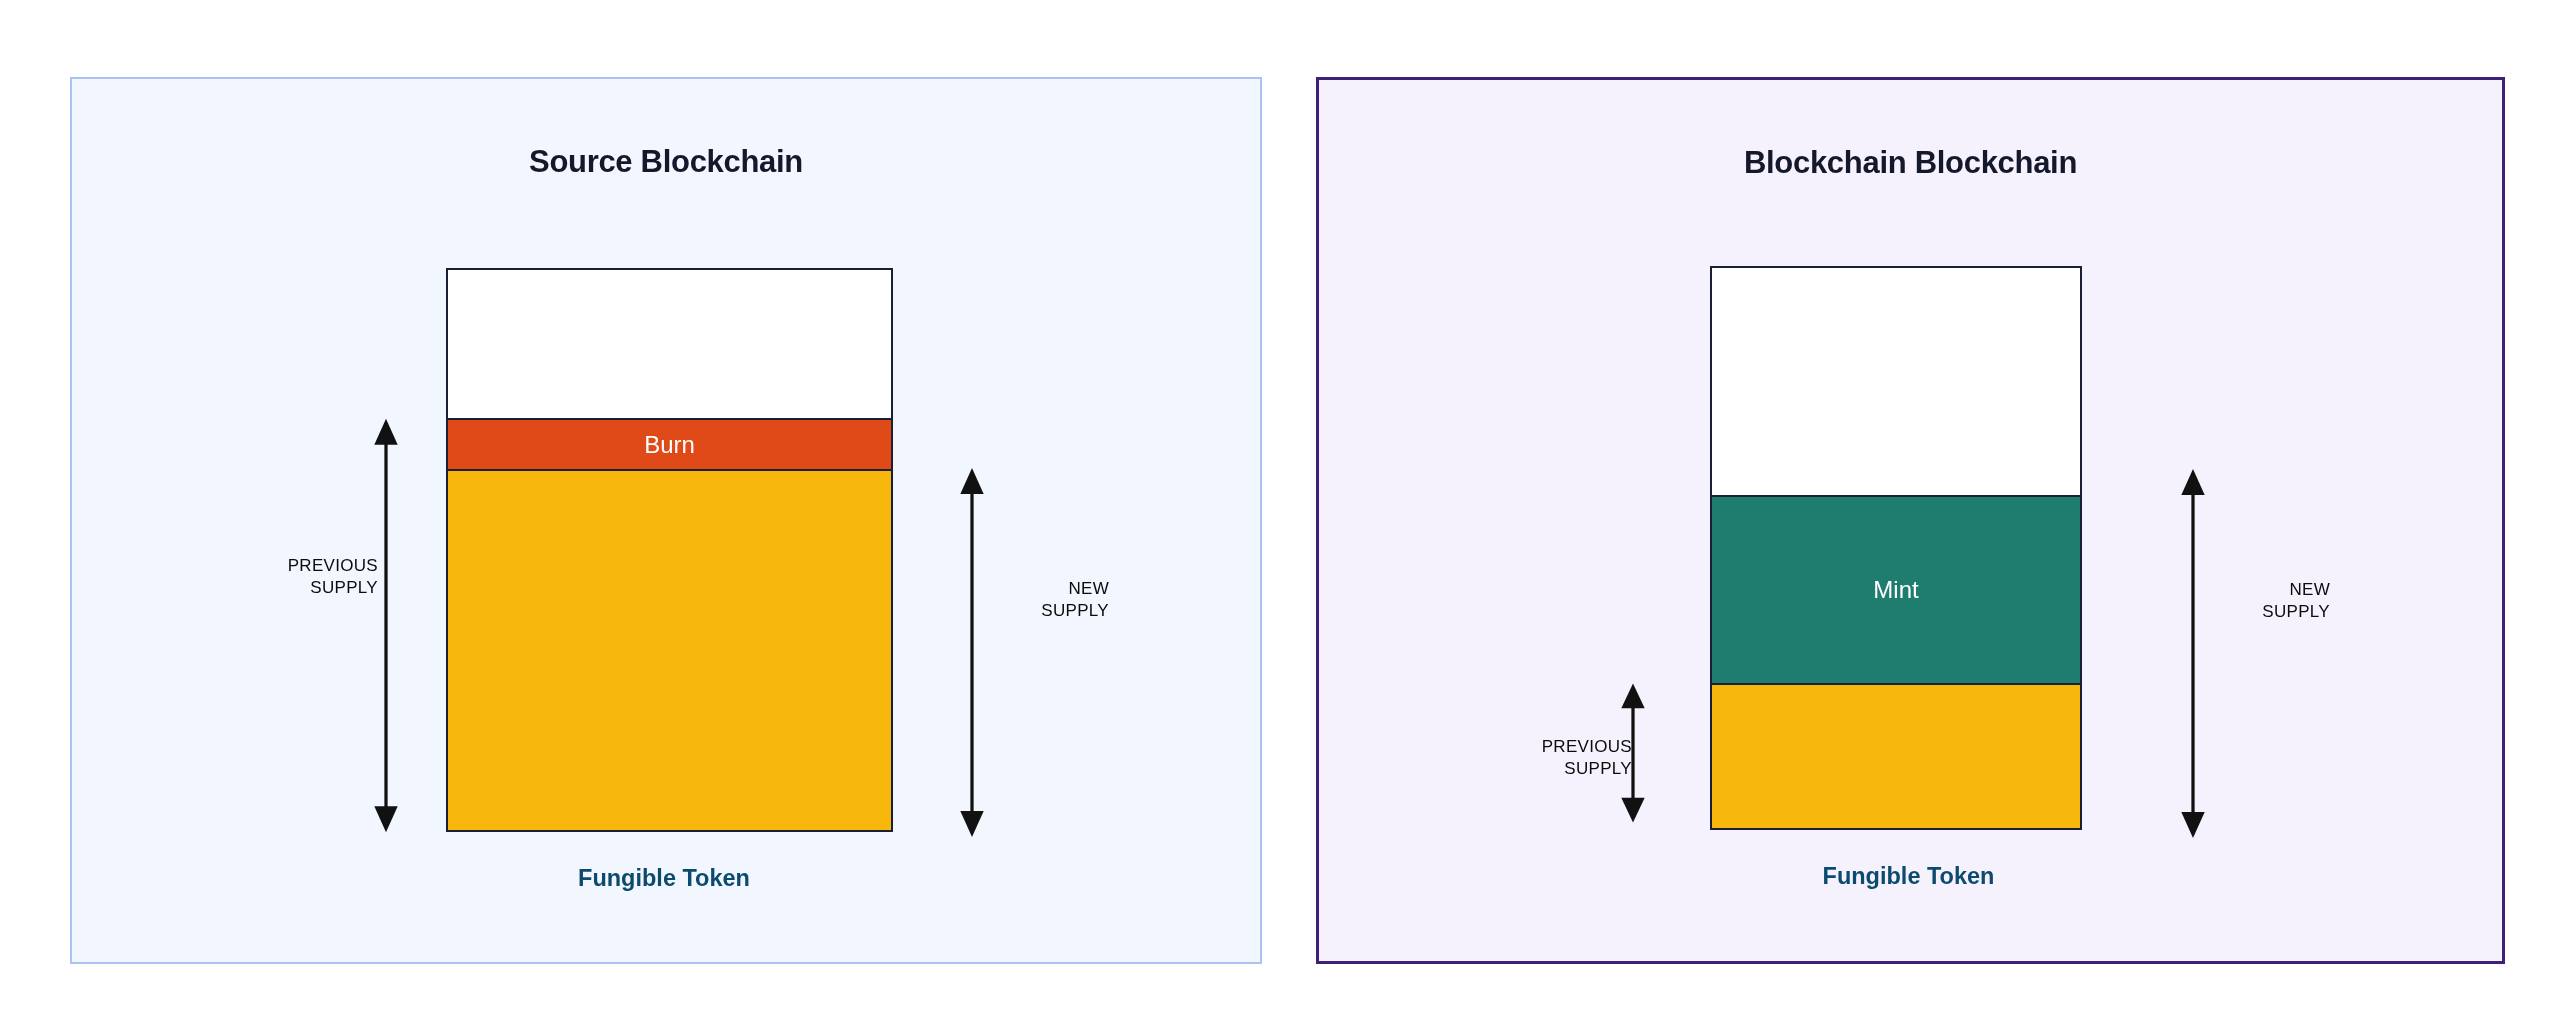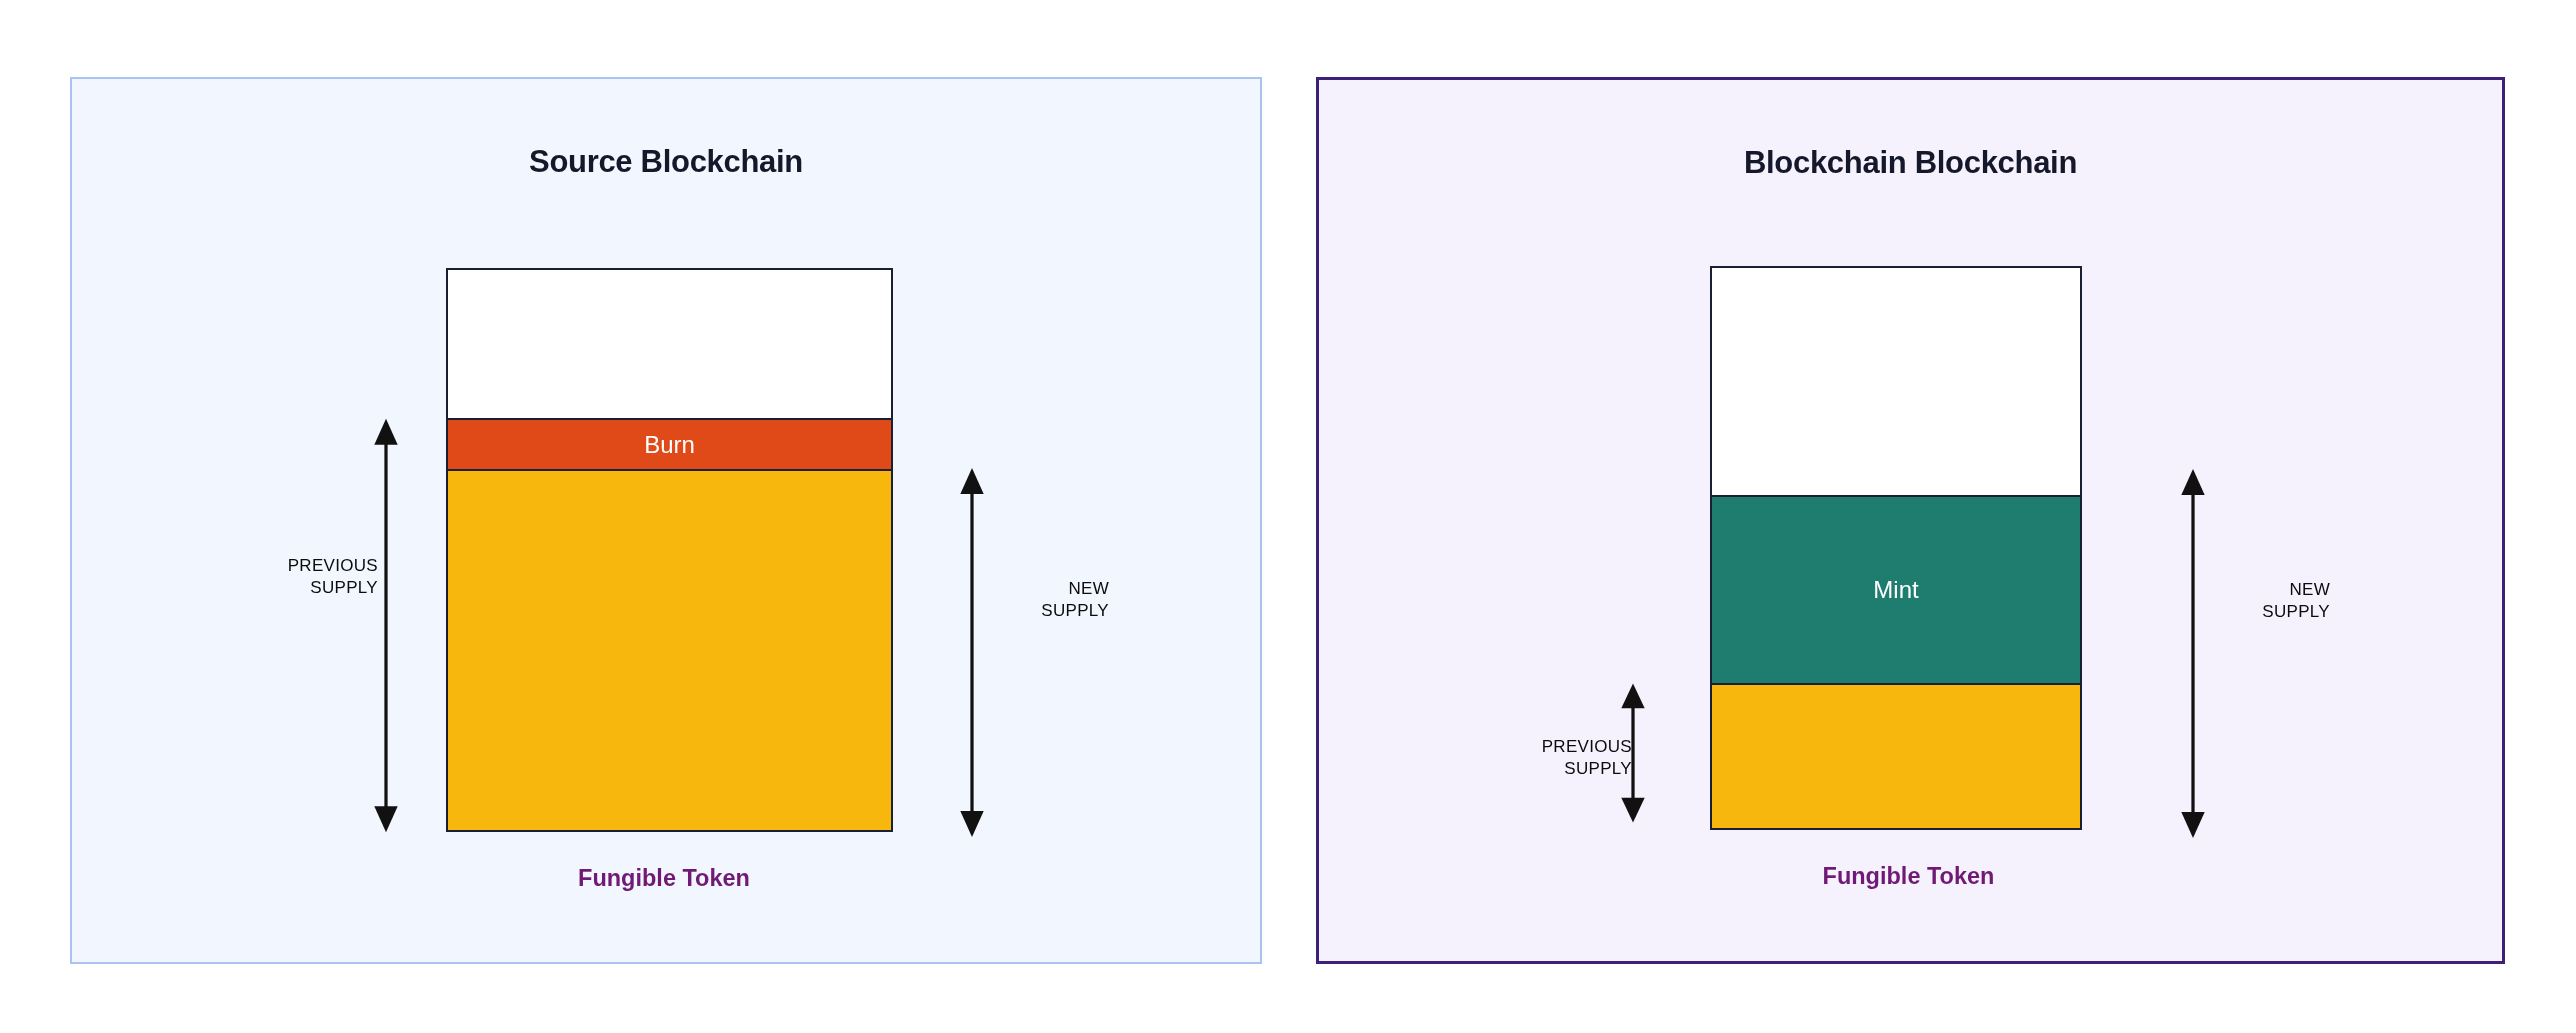--- a/index.html
+++ b/index.html
@@ -55,21 +55,21 @@
     margin-top: 8px;
   }
 
   .panel-footer {
     position: absolute;
     left: 0;
     right: 4px;
     text-align: center;
     font-size: 23.5px;
     font-weight: bold;
-    color: #701a75;
+    color: #0c4a6e;
     white-space: nowrap;
   }
   .panel.source .panel-footer { top: 786px; }
   .panel.destination .panel-footer { top: 783px; }
 
   
   .bar {
     position: absolute;
     box-sizing: border-box;
     border: 2.6px solid #1a1f33;

